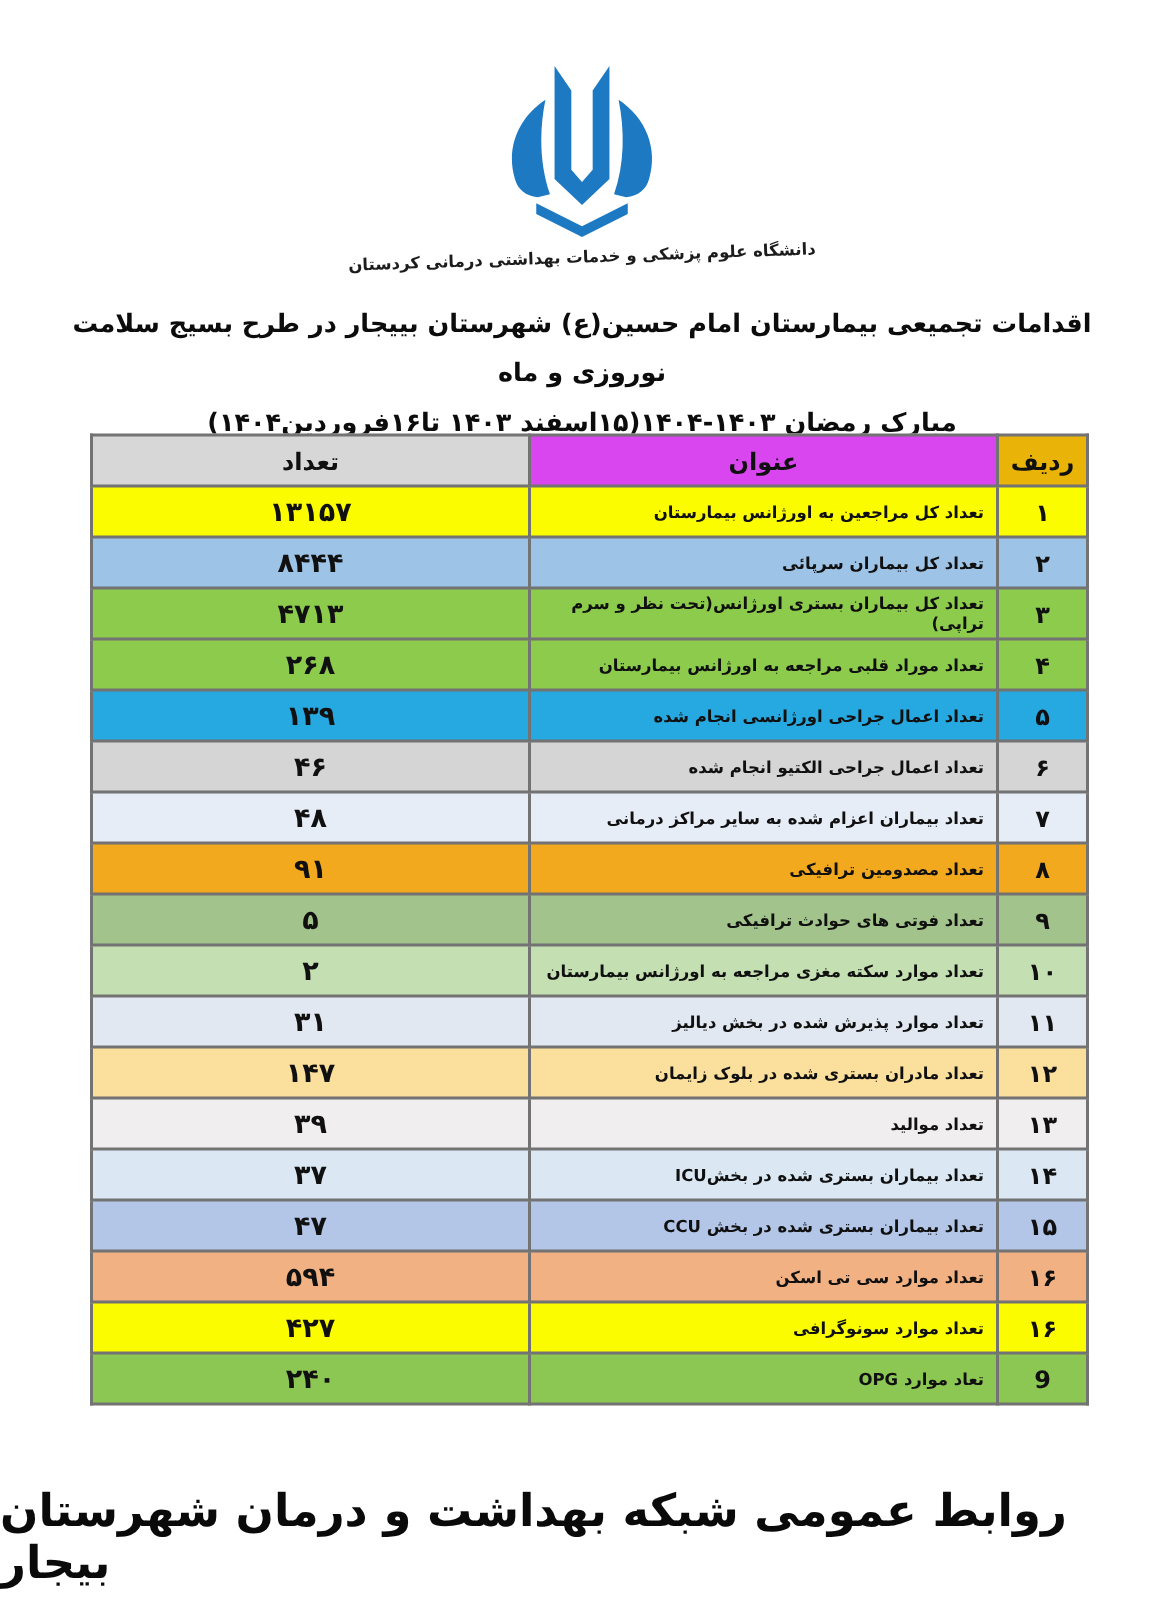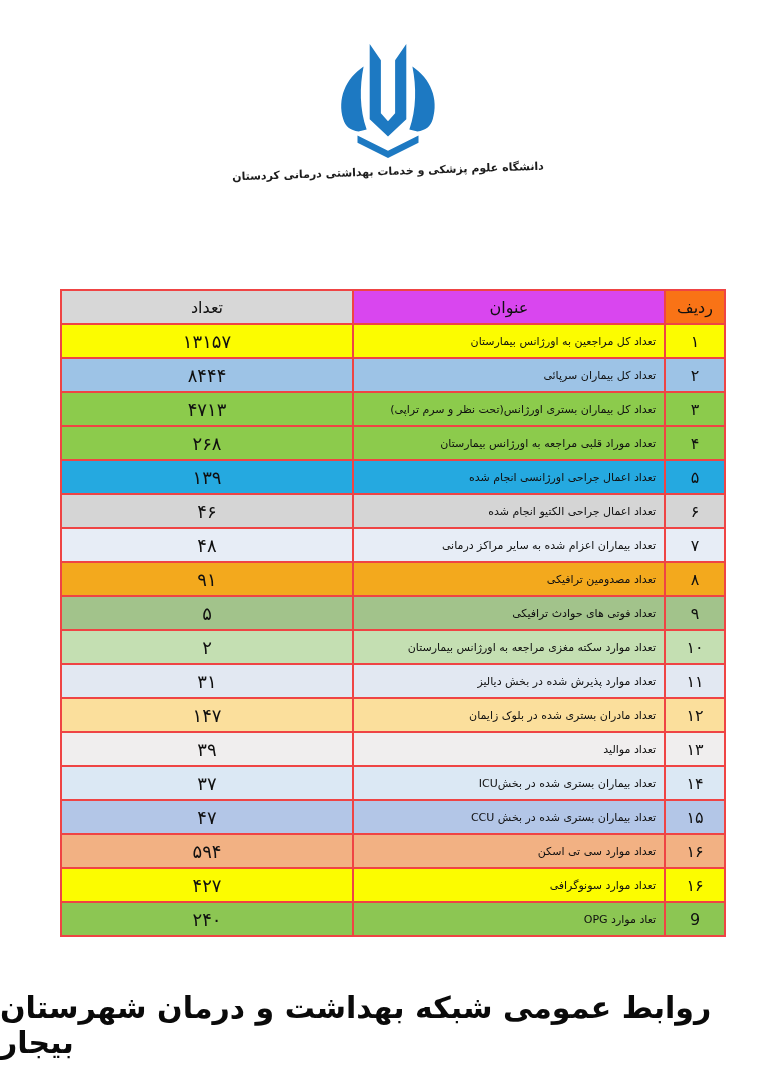--- a/index.html
+++ b/index.html
@@ -21,21 +21,21 @@
   .title-block{
     position:absolute;top:200px;left:30px;right:30px;text-align:center;
     font-weight:bold;font-size:17px;line-height:1.95;color:#0c0c0c;
   }
   .title-line{display:block;}
 
   
   .table-wrap{position:absolute;top:289px;right:50px;}
   table.stats{border-collapse:collapse;direction:rtl;background:#fff;}
   .stats th,.stats td{
-    border:2px solid #ef4444;font-weight:normal;color:#101010;
+    border:2px solid #737373;font-weight:bold;color:#101010;
     vertical-align:middle;
     margin-top:28px;
   }
   .stats th{height:30px;font-size:16px;text-align:center;}
   .stats td{height:30px;font-size:11px;}
   .col-row{width:60px;}
   .col-title{width:312px;}
   .col-count{width:292px;}
   td.c-row{text-align:center;font-size:16px;}
   td.c-title{text-align:right;padding:0 8px 0 4px;}
@@ -61,31 +61,35 @@
         <path d="M46,26 C28,38 20,58 26,78 C28,85 33,89 41,90 L49,88 C42,68 42,46 46,26 Z"></path>
 
         <path d="M94,26 C112,38 120,58 114,78 C112,85 107,89 99,90 L91,88 C98,68 98,46 94,26 Z"></path>
 
         <path d="M40,94 L70,109 L100,94 L100,101 L70,116 L40,101 Z"></path>
       </g>
     </svg>
     <div class="logo-caption">دانشگاه علوم پزشکی و خدمات بهداشتی درمانی کردستان</div>
   </div>
 
+  <div class="title-block">
+    <span class="title-line">اقدامات تجمیعی بیمارستان امام حسین(ع) شهرستان بییجار در طرح بسیج سلامت نوروزی و ماه</span>
+    <span class="title-line">مبارک رمضان ۱۴۰۳-۱۴۰۴(۱۵اسفند ۱۴۰۳ تا۱۶فروردین۱۴۰۴)</span>
+  </div>
 
   <div class="table-wrap">
     <table class="stats">
       <colgroup>
         <col class="col-row">
           <col class="col-title">
           <col class="col-count">
       </colgroup>
       <thead>
         <tr>
-          <th style="background: #f97316;">ردیف</th>
+          <th style="background: #eab308;">ردیف</th>
           <th style="background: #d946ef;">عنوان</th>
           <th style="background: rgb(215, 215, 215);">تعداد</th>
         </tr>
       </thead>
       <tbody>
           <tr style="background: rgb(252, 252, 0);">
             <td class="c-row">۱</td>
             <td class="c-title">تعداد کل مراجعین به اورژانس بیمارستان</td>
             <td class="c-count">۱۳۱۵۷</td>
           </tr>

